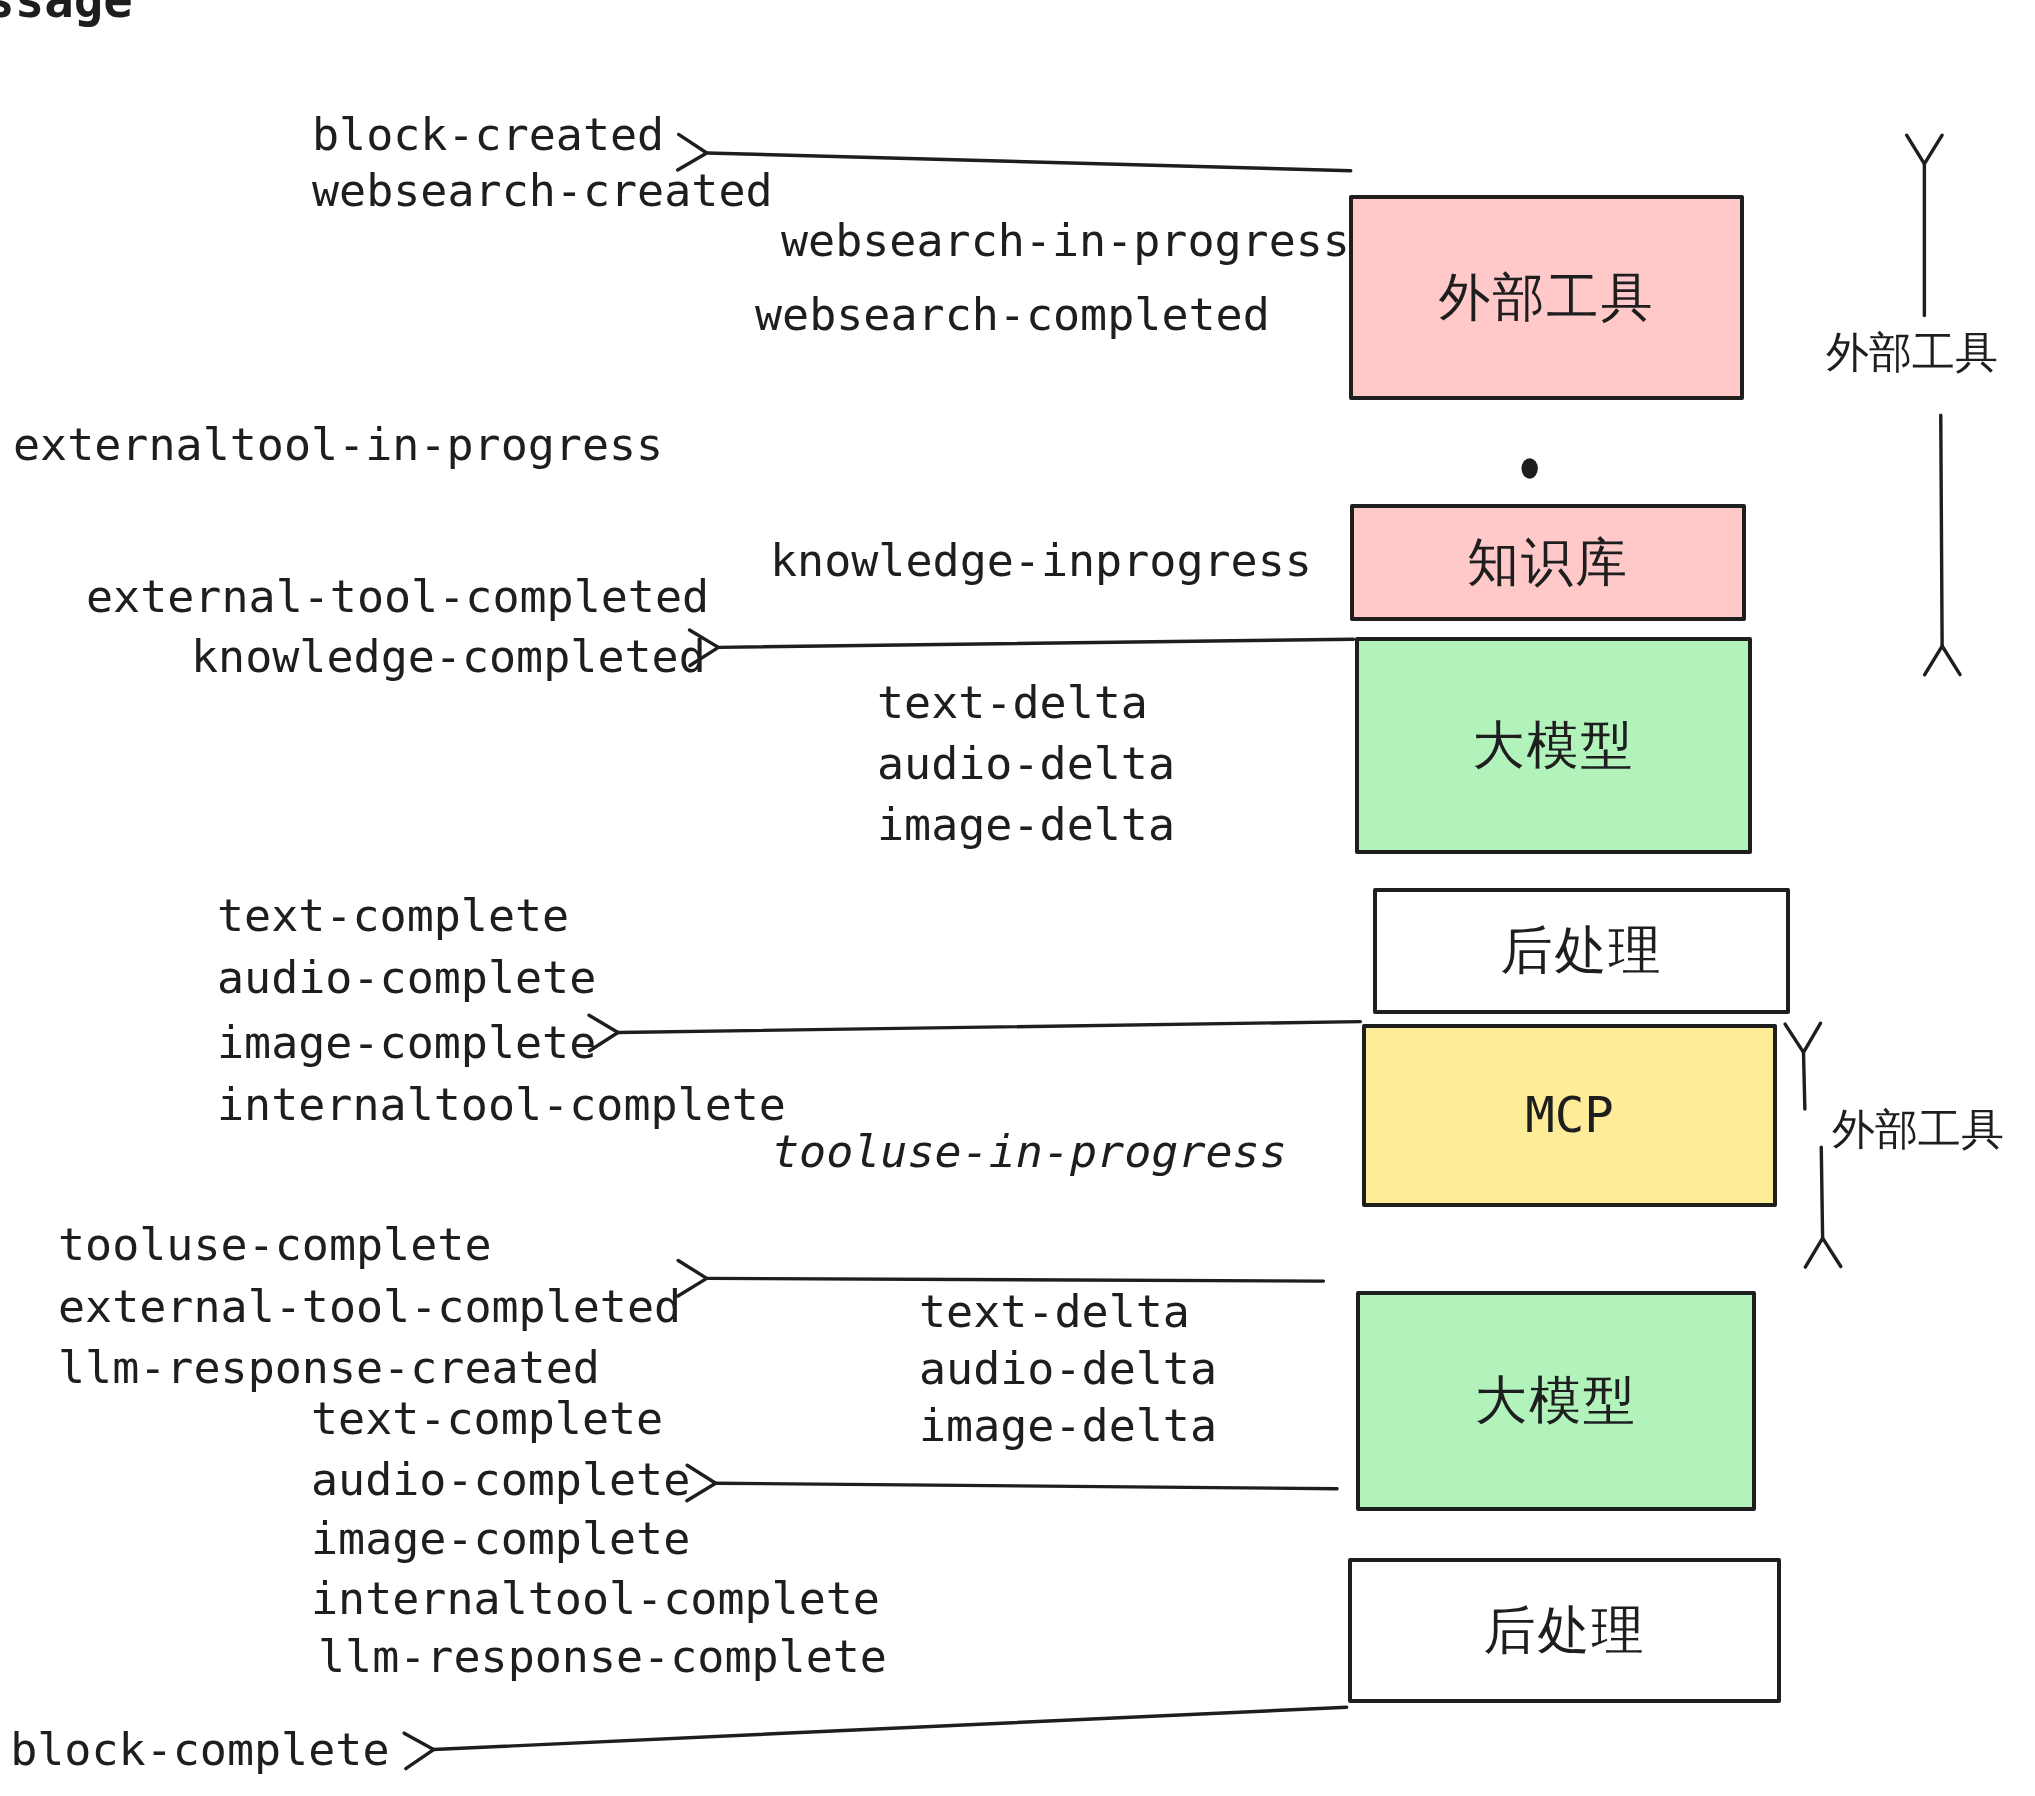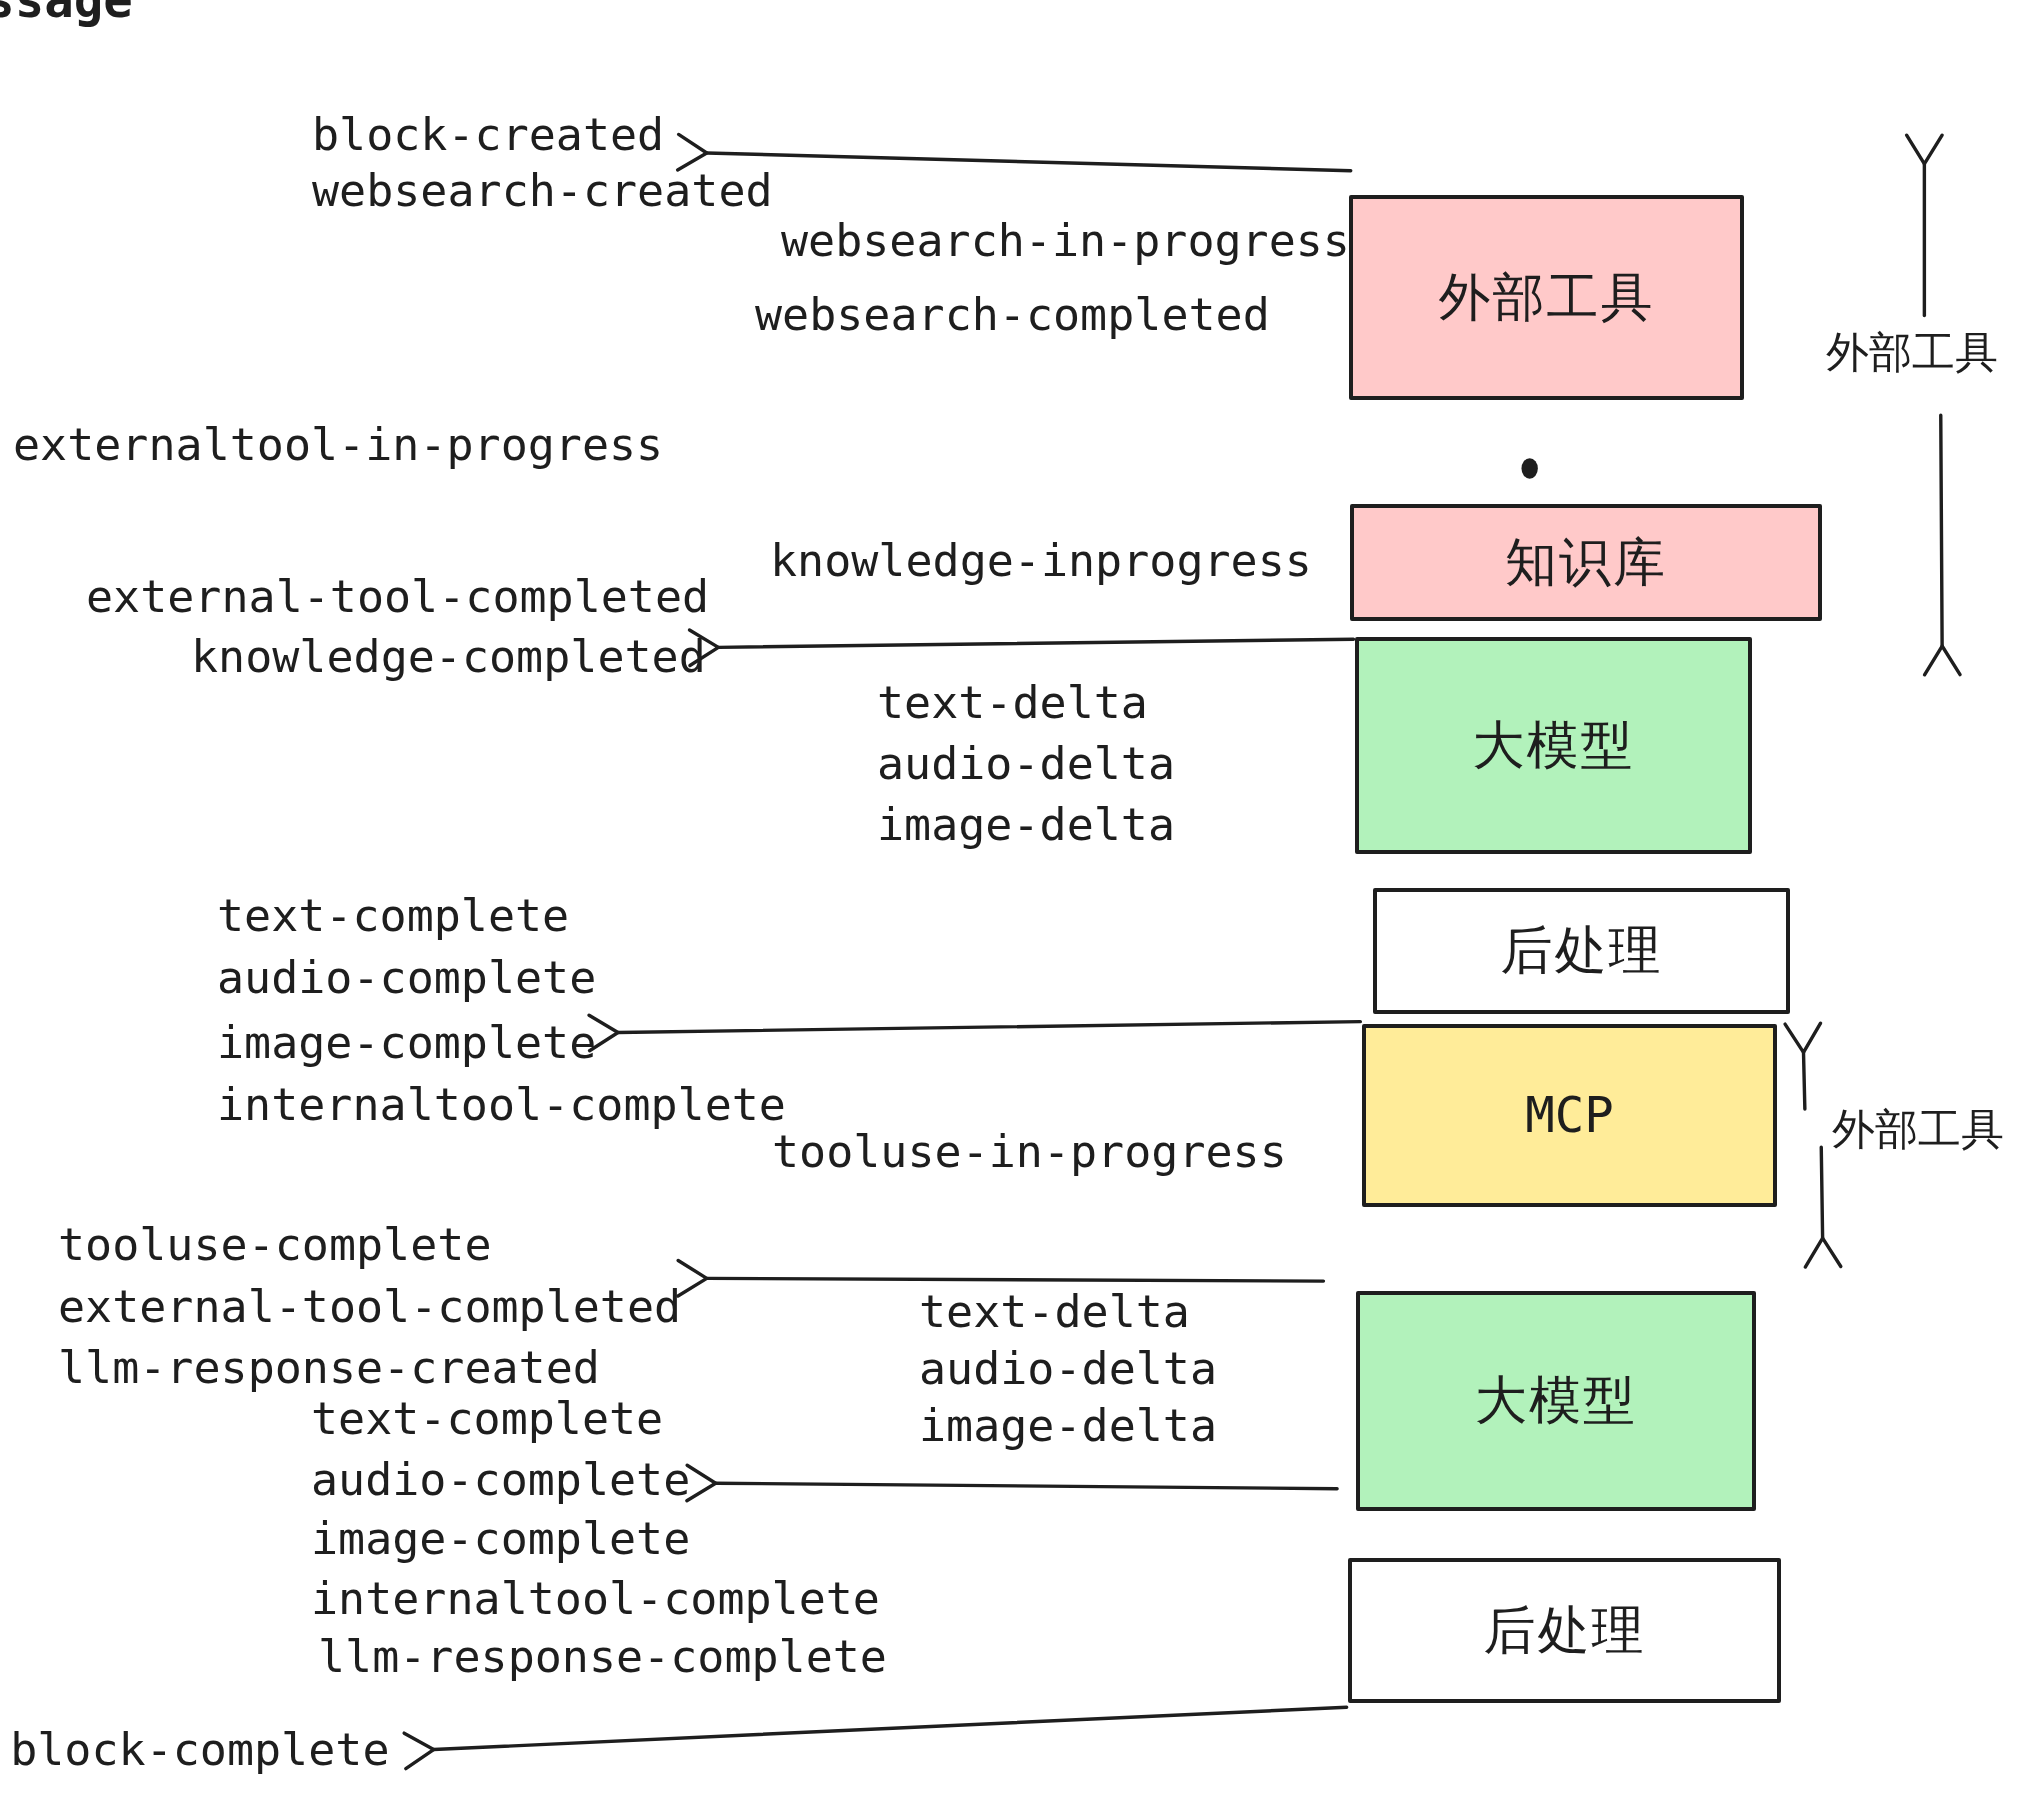--- a/index.html
+++ b/index.html
@@ -82,21 +82,21 @@
         <ellipse cx="2250" cy="864" rx="12" ry="15" fill="#1e1e1e"></ellipse>
       </g>
   </svg>
 
   <div class="title">A Message</div>
 
   <div id="box-layer">
       <div class="box cjk" style="left: 1349px; top: 195px; width: 395px; height: 205px; background: rgb(255, 201, 201);">
         <span>外部工具</span>
       </div>
-      <div class="box cjk" style="left: 1350px; top: 504px; width: 472px; height: 117px; background: rgb(255, 201, 201);">
+      <div class="box cjk" style="left: 1350px; top: 504px; width: 396px; height: 117px; background: rgb(255, 201, 201);">
         <span>知识库</span>
       </div>
       <div class="box cjk" style="left: 1355px; top: 637px; width: 397px; height: 217px; background: rgb(178, 242, 187);">
         <span>大模型</span>
       </div>
       <div class="box cjk" style="left: 1373px; top: 888px; width: 417px; height: 126px; background: rgb(255, 255, 255);">
         <span>后处理</span>
       </div>
       <div class="box mono" style="left: 1362px; top: 1024px; width: 415px; height: 183px; background: rgb(255, 236, 153);">
         <span>MCP</span>
@@ -117,21 +117,21 @@
       <div class="event" style="left: 770px; top: 560px;">knowledge-inprogress</div>
       <div class="event" style="left: 86px; top: 596px;">external-tool-completed</div>
       <div class="event" style="left: 191px; top: 656px;">knowledge-completed</div>
       <div class="event" style="left: 877px; top: 702px;">text-delta</div>
       <div class="event" style="left: 877px; top: 763px;">audio-delta</div>
       <div class="event" style="left: 877px; top: 824px;">image-delta</div>
       <div class="event" style="left: 217px; top: 915px;">text-complete</div>
       <div class="event" style="left: 217px; top: 977px;">audio-complete</div>
       <div class="event" style="left: 217px; top: 1042px;">image-complete</div>
       <div class="event" style="left: 217px; top: 1104px;">internaltool-complete</div>
-      <div class="event" style="left: 772px; top: 1151px;">tooluse-in-progress</div>
+      <div class="event" style="left: 772px; top: 1151px; font-style: italic;">tooluse-in-progress</div>
       <div class="event" style="left: 58px; top: 1244px;">tooluse-complete</div>
       <div class="event" style="left: 58px; top: 1306px;">external-tool-completed</div>
       <div class="event" style="left: 58px; top: 1367px;">llm-response-created</div>
       <div class="event" style="left: 919px; top: 1311px;">text-delta</div>
       <div class="event" style="left: 919px; top: 1368px;">audio-delta</div>
       <div class="event" style="left: 919px; top: 1425px;">image-delta</div>
       <div class="event" style="left: 311px; top: 1418px;">text-complete</div>
       <div class="event" style="left: 311px; top: 1479px;">audio-complete</div>
       <div class="event" style="left: 311px; top: 1538px;">image-complete</div>
       <div class="event" style="left: 311px; top: 1598px;">internaltool-complete</div>

